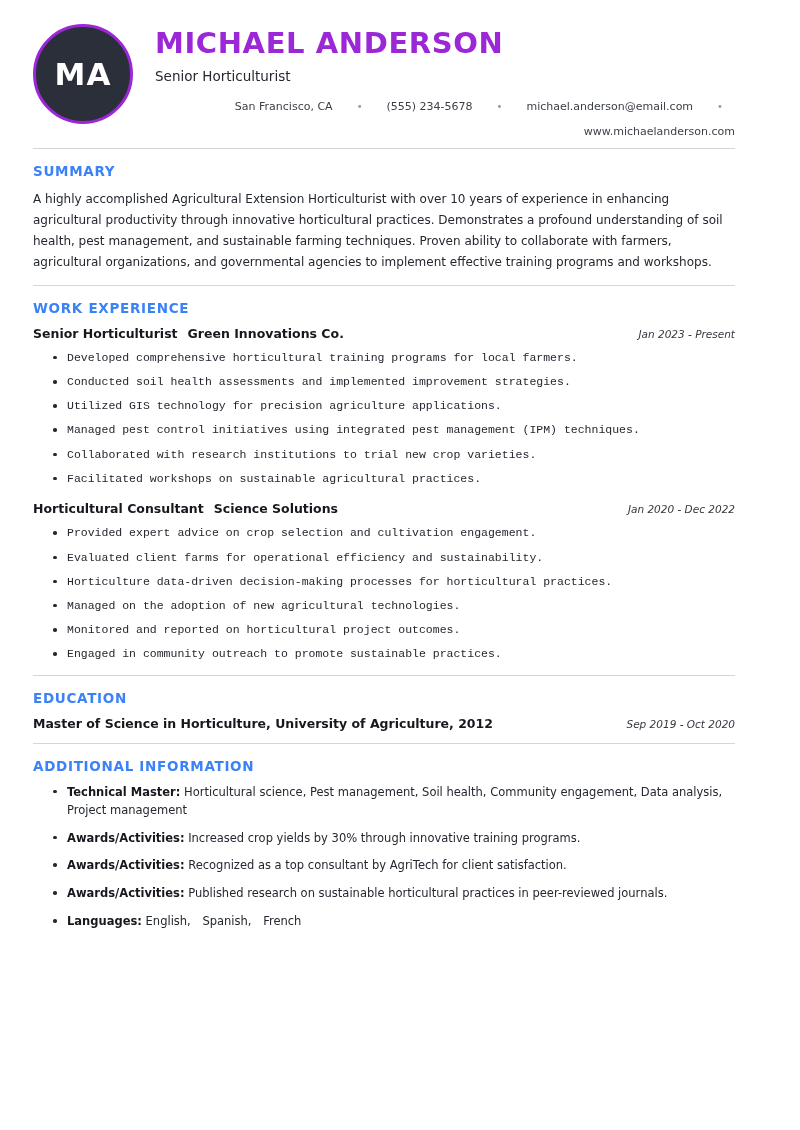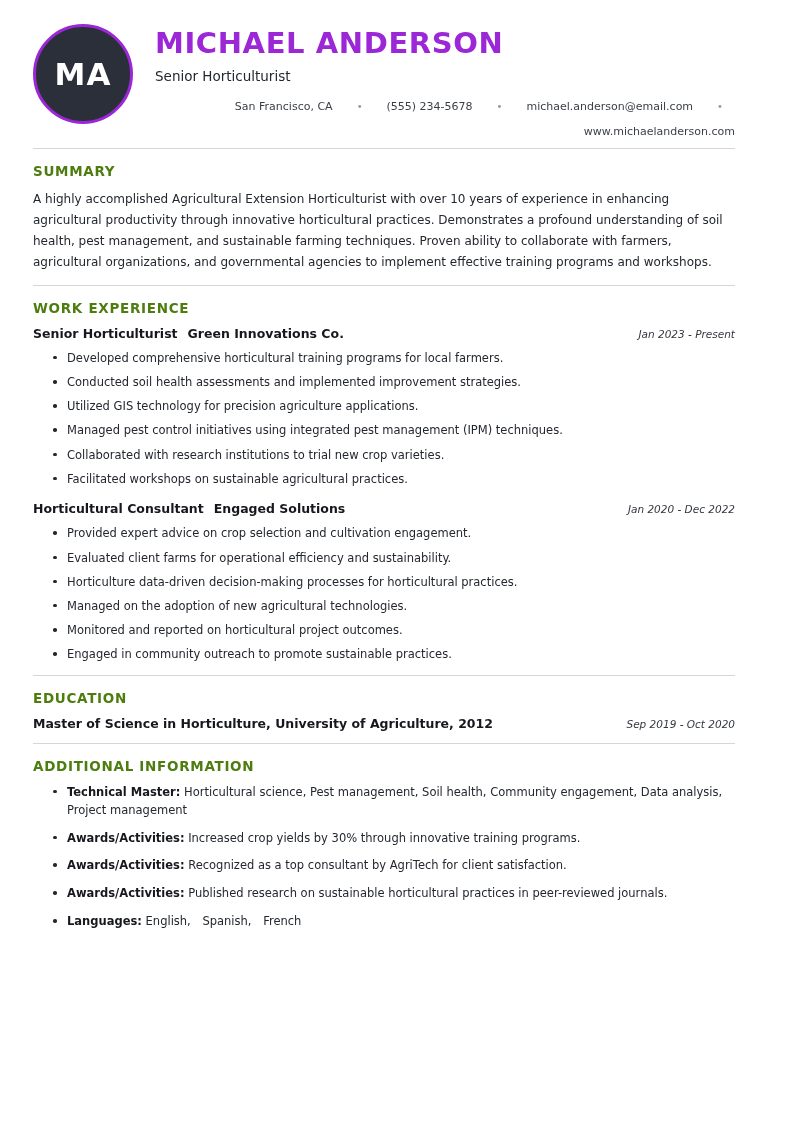--- a/index.html
+++ b/index.html
@@ -86,21 +86,21 @@
   
   .section {
     padding-top: 14px;
     padding-bottom: 12px;
     border-bottom: 1px solid #d6d6d6;
   }
   .section.last {
     border-bottom: none;
   }
   .section-title {
-    color: #4d7c0f;
+    color: #3b82f6;
     font-size: 13.5px;
     font-weight: bold;
     letter-spacing: 0.7px;
     margin: 0 0 10px 0;
     text-transform: uppercase;
   }
   .summary-text {
     font-size: 12px;
     line-height: 1.75;
     color: #23272f;
@@ -132,20 +132,21 @@
     font-size: 10.5px;
     font-style: italic;
     color: #33383f;
     white-space: nowrap;
     padding-left: 14px;
   }
   ul.bullets {
     margin: 9px 0 0 0;
     padding-left: 20px;
     list-style: none;
+    font-family: Liberation Mono, monospace;
   }
   ul.bullets li {
     font-size: 11.5px;
     line-height: 1.45;
     color: #23272f;
     margin-bottom: 7.5px;
     position: relative;
     padding-left: 14px;
   }
   ul.bullets li:before {
@@ -261,21 +262,21 @@
         <li>Utilized GIS technology for precision agriculture applications.</li>
         <li>Managed pest control initiatives using integrated pest management (IPM) techniques.</li>
         <li>Collaborated with research institutions to trial new crop varieties.</li>
         <li>Facilitated workshops on sustainable agricultural practices.</li>
       </ul>
     </div>
 
     <div class="job">
       <div class="job-head">
         <div class="job-head-left">
-          <span>Horticultural Consultant</span><span class="job-company">Engaged Solutions</span>
+          <span>Horticultural Consultant</span><span class="job-company">Science Solutions</span>
         </div>
         <div class="job-dates">Jan 2020 - Dec 2022</div>
       </div>
       <ul class="bullets">
         <li>Provided expert advice on crop selection and cultivation engagement.</li>
         <li>Evaluated client farms for operational efficiency and sustainability.</li>
         <li>Horticulture data-driven decision-making processes for horticultural practices.</li>
         <li>Managed on the adoption of new agricultural technologies.</li>
         <li>Monitored and reported on horticultural project outcomes.</li>
         <li>Engaged in community outreach to promote sustainable practices.</li>

